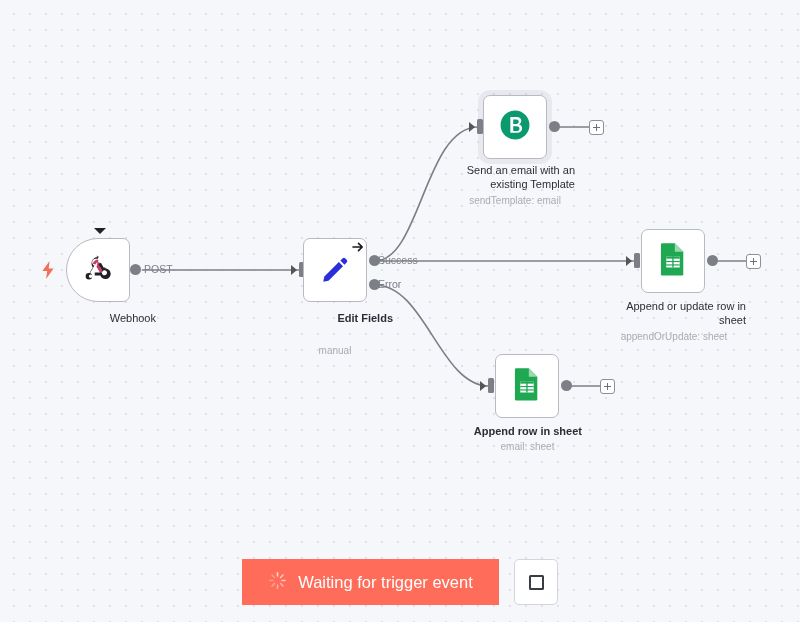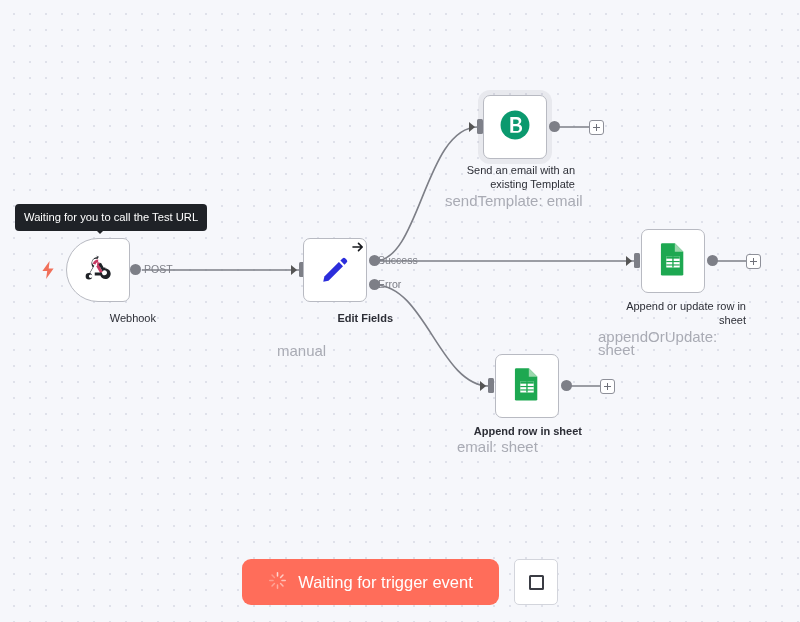--- a/index.html
+++ b/index.html
@@ -68,22 +68,22 @@
     position: absolute;
     text-align: right;
     font-size: 11px;
     line-height: 14px;
     color: #2c2e36;
     font-family: "Liberation Sans", sans-serif;
     white-space: pre-line;
   }
   .node-subcaption {
     position: absolute;
-    text-align: left;
-    font-size: 15px;
+    text-align: center;
+    font-size: 10px;
     line-height: 13px;
     color: #a9abb4;
     font-family: "Liberation Sans", sans-serif;
   }
 
   
   .port-out {
     position: absolute;
     width: 11px; height: 11px;
     background: #7d7f87;
@@ -160,21 +160,21 @@
     display: flex;
     align-items: center;
     justify-content: center;
     gap: 15px;
   }
   #run-button {
     height: 46px;
     min-width: 257px;
     background: #ff6d5a;
     border: none;
-    border-radius: 9px;
+    border-radius: 0;
     color: #ffffff;
     font-size: 16.5px;
     font-family: "Liberation Sans", sans-serif;
     display: flex;
     align-items: center;
     justify-content: center;
     gap: 11px;
     padding: 0 22px;
     cursor: pointer;
   }
@@ -216,23 +216,20 @@
 
     <path class="wire" d="M 713 261 L 746 261"></path>
 
     <path class="wire" d="M 567 386 L 600 386"></path>
 
     <text class="wire-label" x="144" y="273">POST</text>
     <text class="wire-label" x="378" y="264">Success</text>
     <text class="wire-label" x="378" y="288">Error</text>
   </svg>
 
-  <div id="tooltip">
-    <span>Waiting for you to call the Test URL</span>
-  </div>
   <div id="tooltip-arrow"></div>
 
   <div id="bolt">
     <svg width="14" height="18" viewBox="0 0 14 18" xmlns="http://www.w3.org/2000/svg">
       <path d="M8.6 0 L1.4 10.1 L6.2 10.1 L5.1 18 L12.6 7.5 L7.7 7.5 Z" fill="#f1705a"></path>
     </svg>
   </div>
 
   <div class="node">
     <div class="node-box trigger" style="left:66px; top:238px;">

